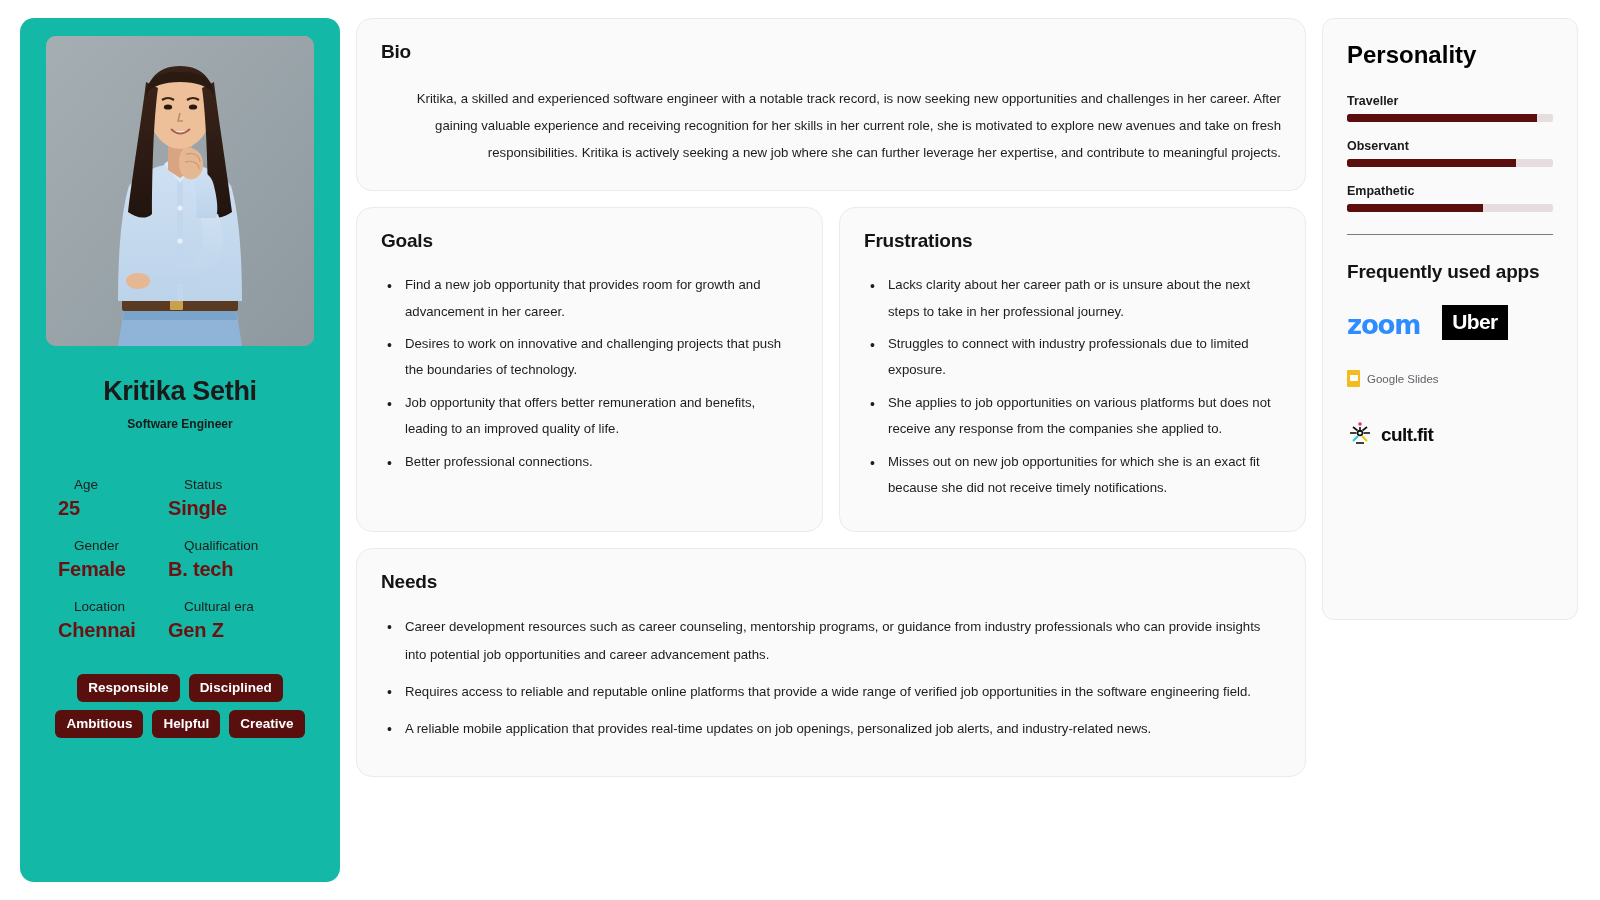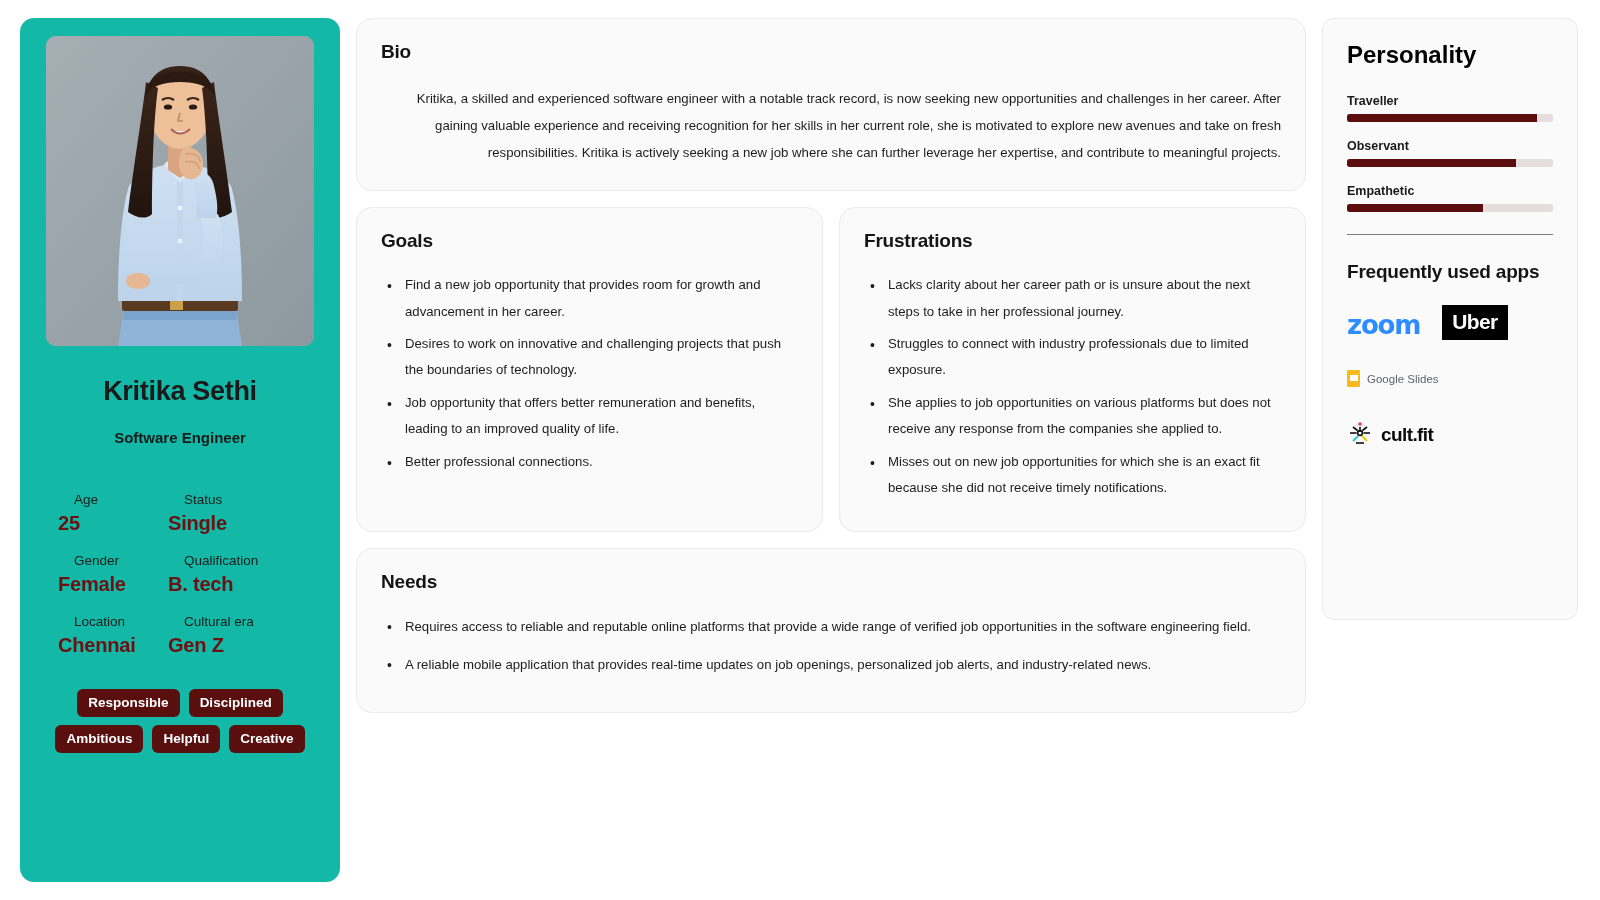--- a/index.html
+++ b/index.html
@@ -38,24 +38,24 @@
   .photo svg { display: block; width: 100%; height: 100%; }
 
   .pname {
     font-size: 27px;
     font-weight: bold;
     color: #1a1a1a;
     margin-top: 30px;
     letter-spacing: -0.3px;
   }
   .prole {
-    font-size: 15px;
+    font-size: 12px;
     font-weight: bold;
     color: #1a1a1a;
-    margin-top: 22px;
+    margin-top: 10px;
   }
 
   .facts {
     width: 100%;
     margin-top: 28px;
     padding-left: 20px;
     display: grid;
     grid-template-columns: 110px 1fr;
     row-gap: 0px;
   }
@@ -407,20 +407,21 @@
             <li>Struggles to connect with industry professionals due to limited exposure.</li>
             <li>She applies to job opportunities on various platforms but does not receive any response from the companies she applied to.</li>
             <li>Misses out on new job opportunities for which she is an exact fit because she did not receive timely notifications.</li>
           </ul>
         </div>
       </div>
 
       <div class="card needs-card">
         <h2>Needs</h2>
         <ul class="bul">
+          <li>Career development resources such as career counseling, mentorship programs, or guidance from industry professionals who can provide insights into potential job opportunities and career advancement paths.</li>
           <li>Requires access to reliable and reputable online platforms that provide a wide range of verified job opportunities in the software engineering field.</li>
           <li>A reliable mobile application that provides real-time updates on job openings, personalized job alerts, and industry-related news.</li>
         </ul>
       </div>
     </div>
 
     <div class="side-card">
       <h2>Personality</h2>
 
       <div class="traits">

